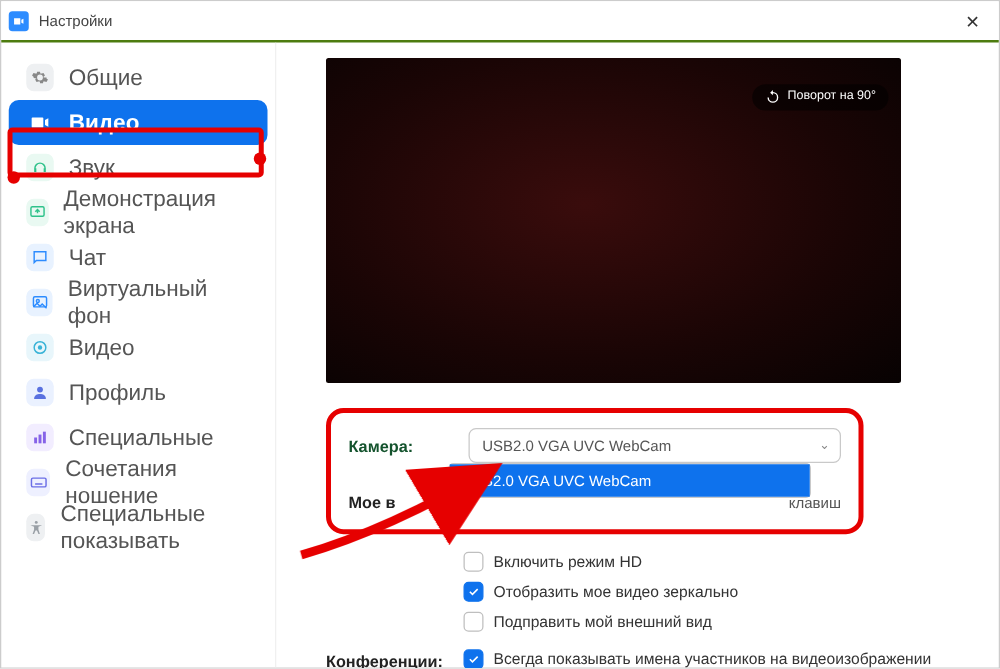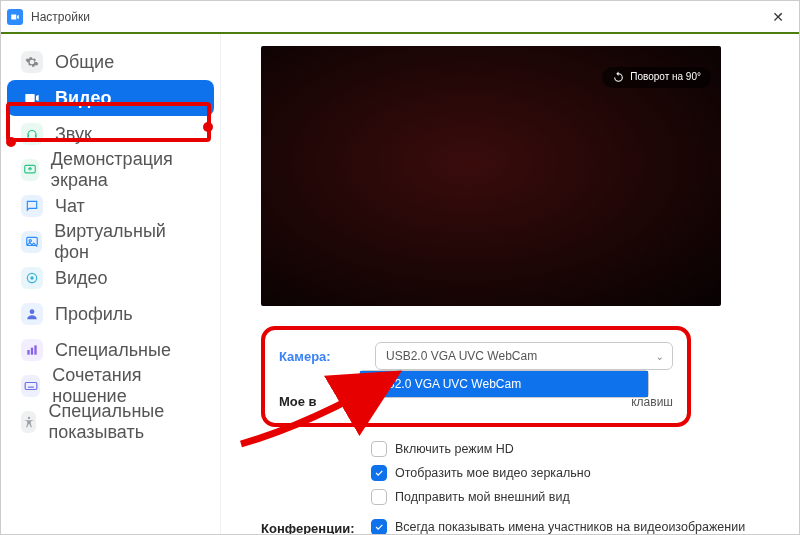--- a/index.html
+++ b/index.html
@@ -87,21 +87,21 @@
 
 .highlight-box {
   position: relative;
   border: 4px solid #e60000;
   border-radius: 14px;
   margin-top: 20px;
   width: 430px;
   padding: 12px 14px 14px 14px;
 }
 .row { display: flex; align-items: center; }
-.row .lbl { width: 80px; font-weight: 600; color: #3b82f6; font-size: 13px; }
+.row .lbl { width: 80px; font-weight: 600; color: #14532d; font-size: 13px; }
 .select-wrap { position: relative; flex: 1; padding-left: 16px; }
 .select {
   border: 1px solid #c9c9c9;
   border-radius: 6px;
   height: 28px;
   display: flex; align-items: center;
   padding: 0 26px 0 10px;
   font-size: 12px;
   color: #555;
   background: #fff;

